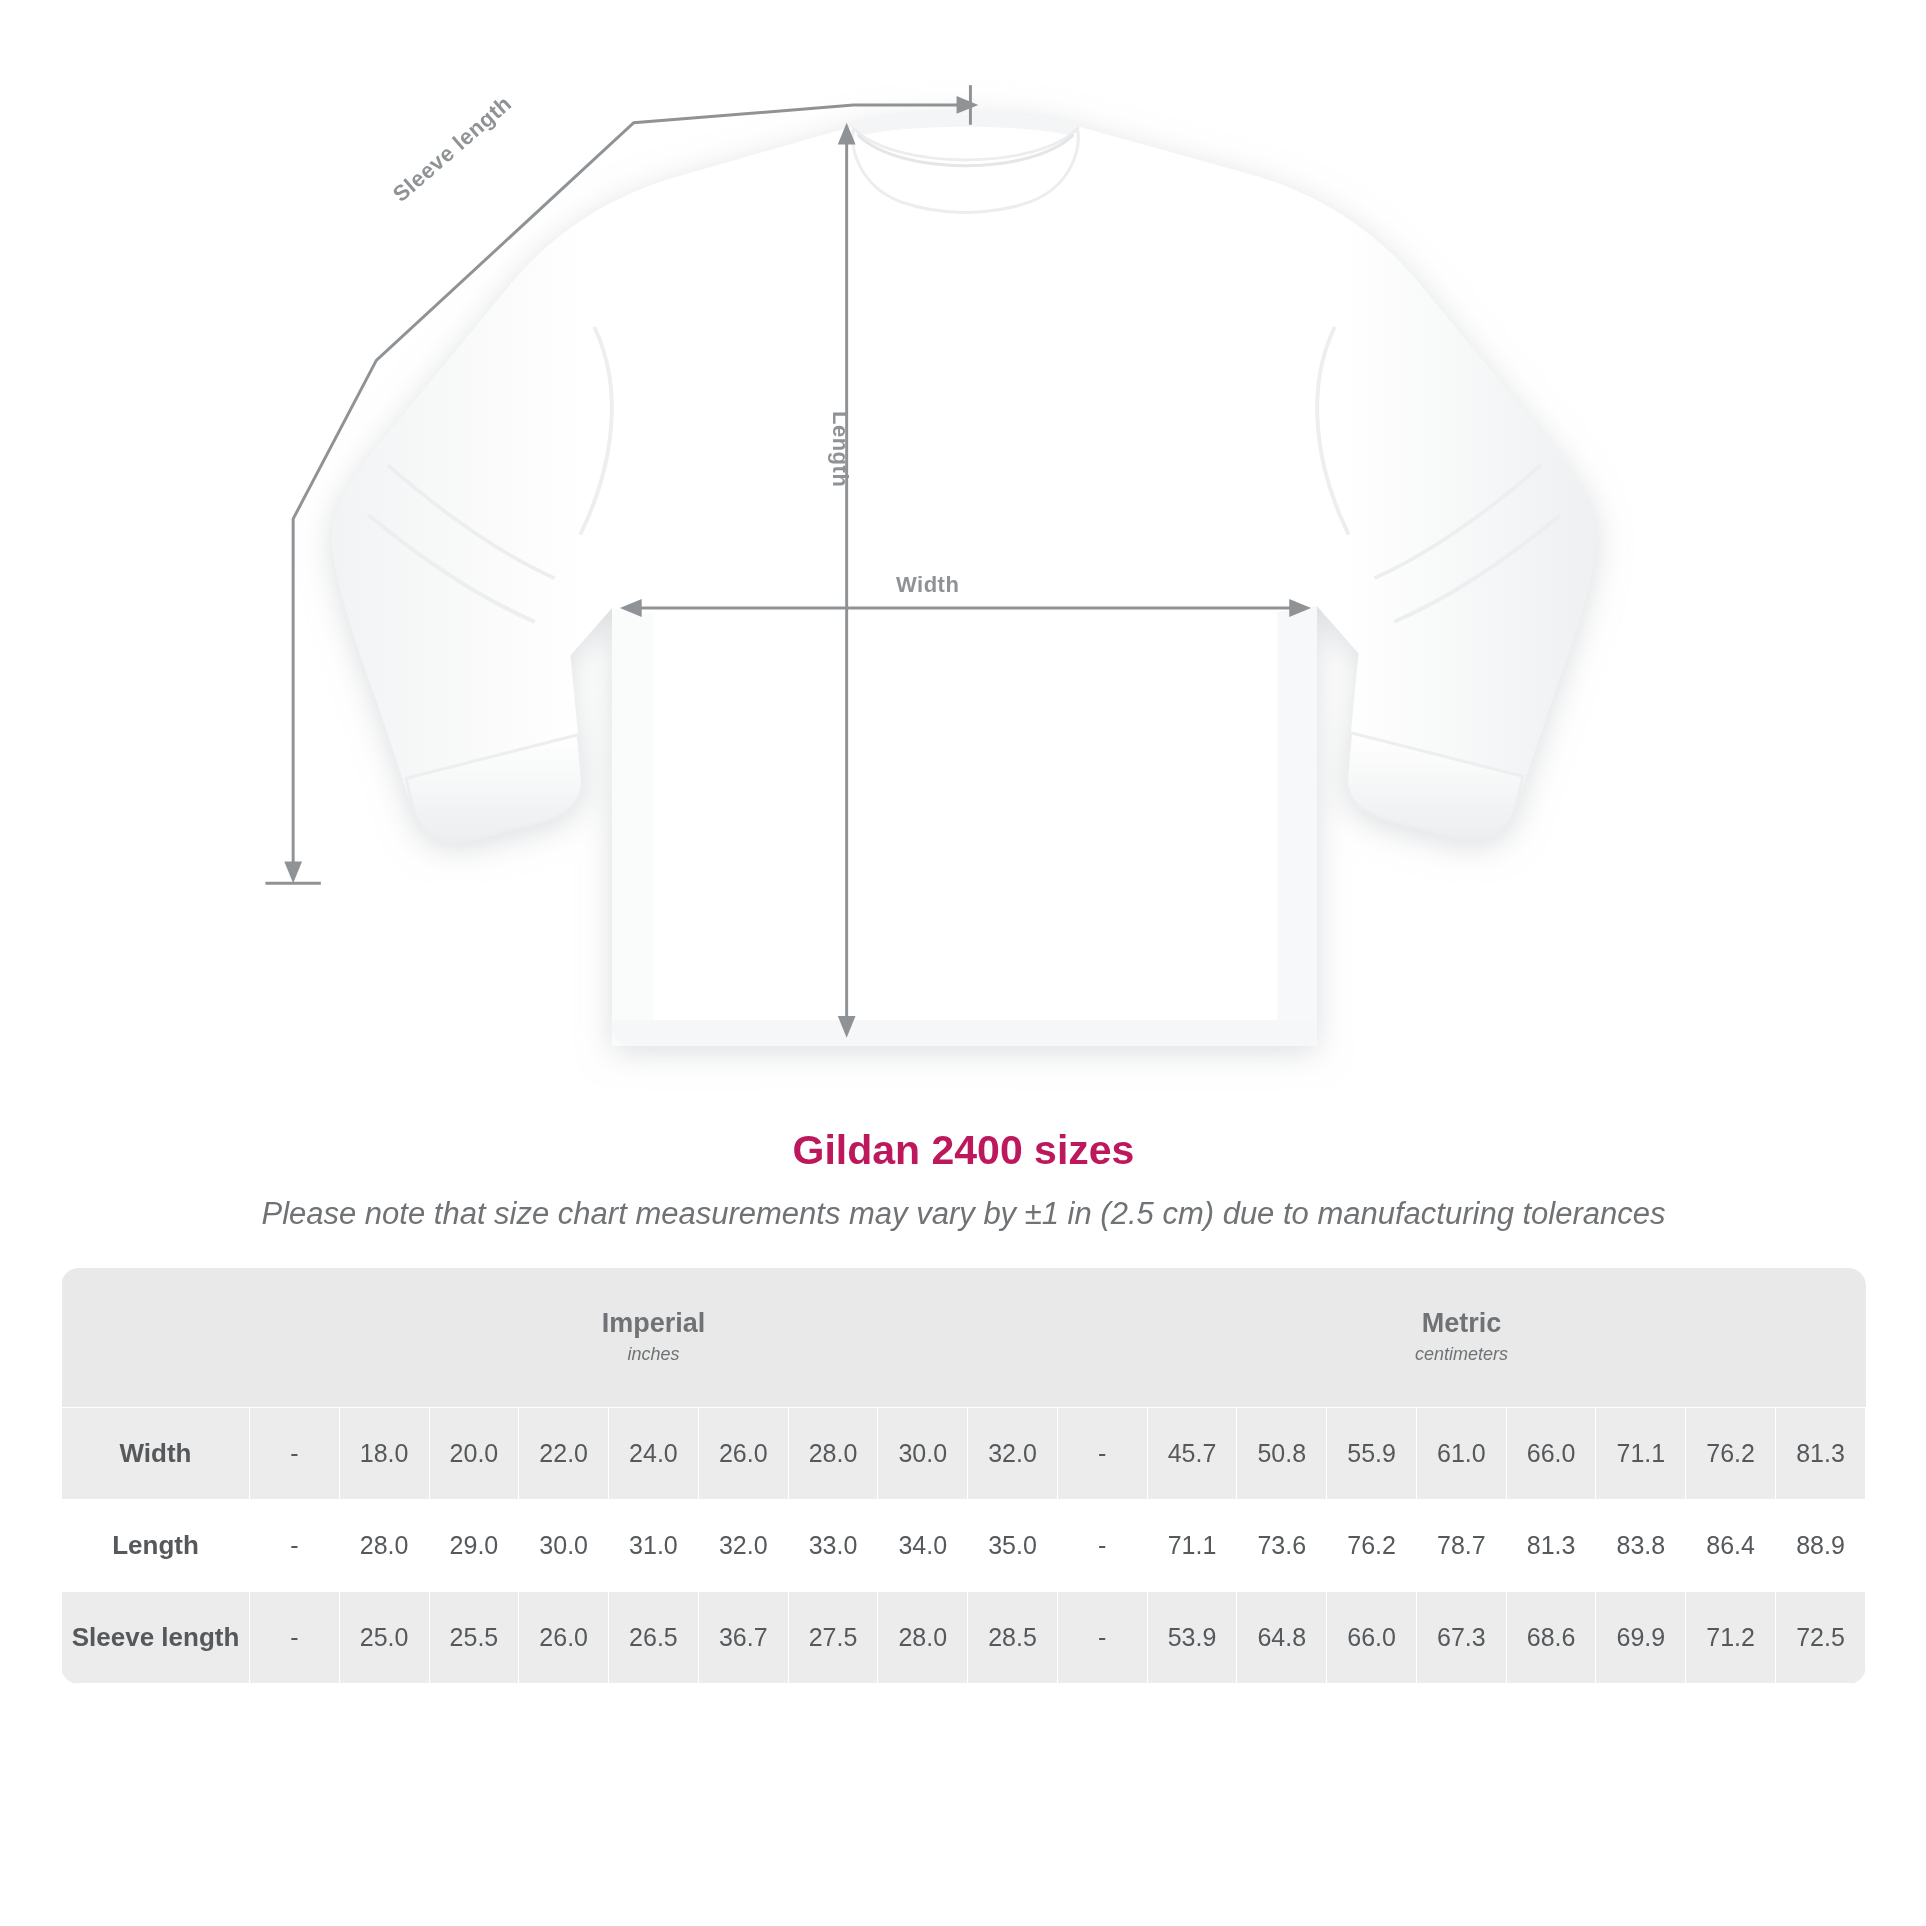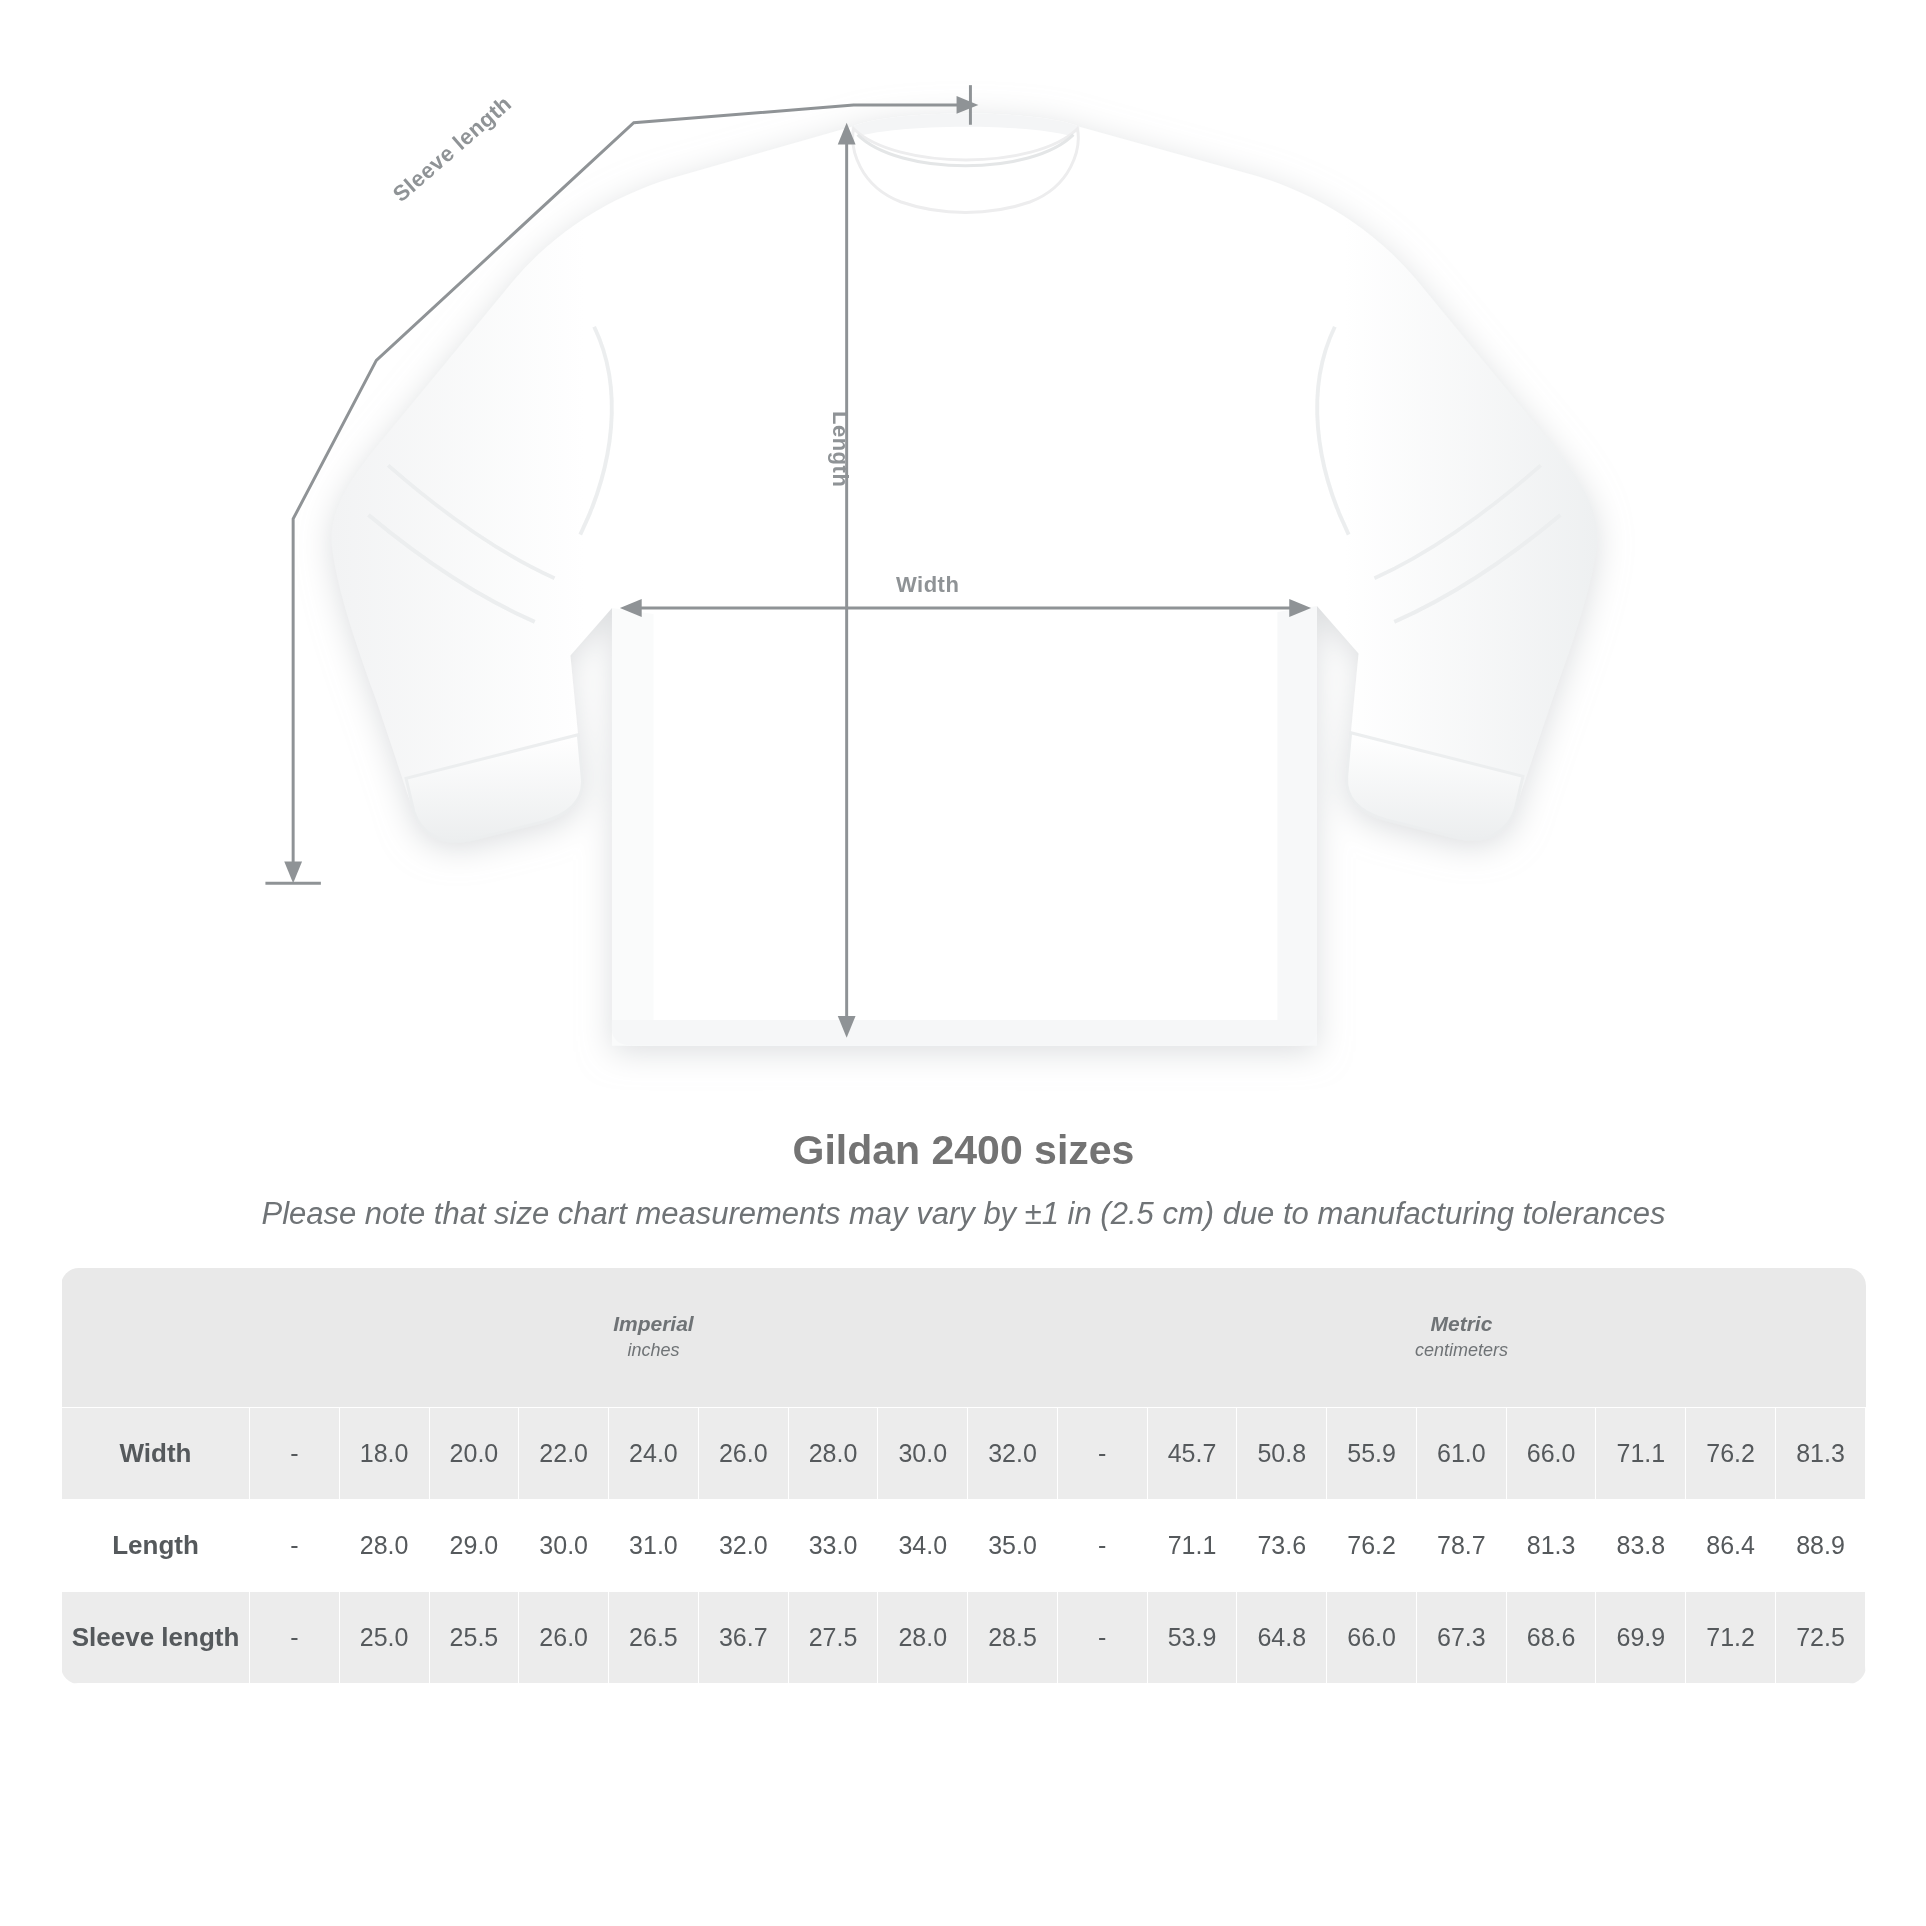--- a/index.html
+++ b/index.html
@@ -54,21 +54,21 @@
   }
 
   
   #title-block {
     text-align: center;
     margin-top: 18px;
   }
   #chart-title {
     font-size: 41px;
     font-weight: bold;
-    color: #737373;
+    color: #be185d;
     margin: 0 0 22px 0;
   }
   #chart-note {
     font-size: 31px;
     font-style: italic;
     color: #6f7376;
     margin: 0;
   }
 
   
@@ -89,22 +89,21 @@
     border: 1px solid #ffffff;
     padding: 0;
     height: 91px;
   }
   .unit-head {
     background: #e9e9e9;
     height: 139px;
     border: none;
   }
   .unit-head .unit-name {
-    font-size: 21px;
-    font-style: italic;
+    font-size: 27px;
     font-weight: bold;
     color: #6f7376;
     line-height: 1.25;
   }
   .unit-head .unit-sub {
     font-size: 18px;
     font-style: italic;
     color: #6f7376;
     line-height: 1.5;
   }

